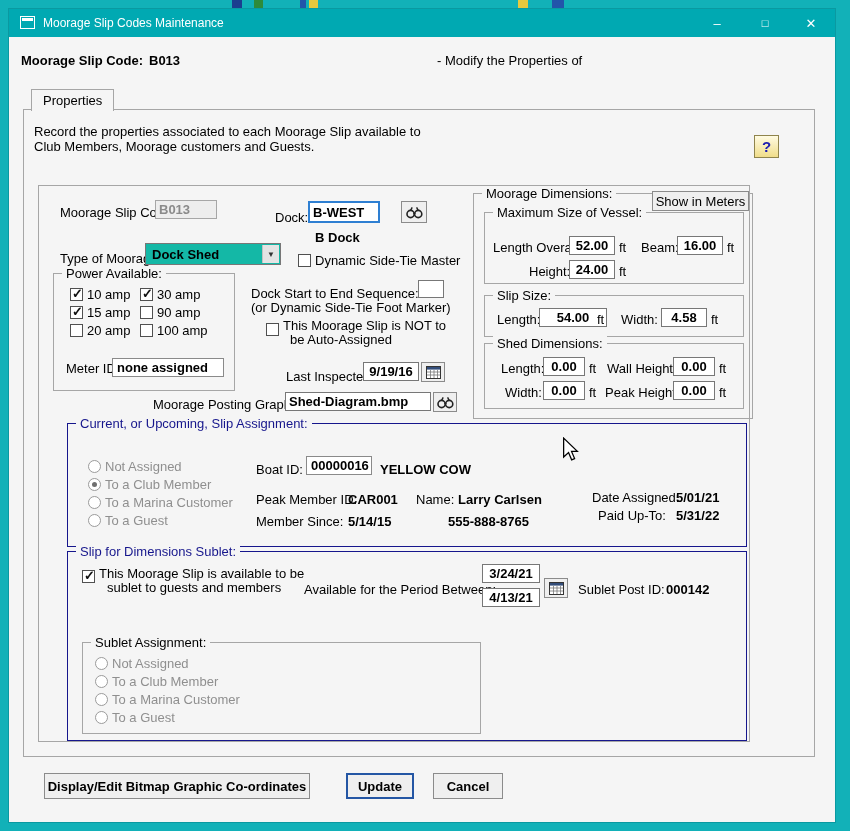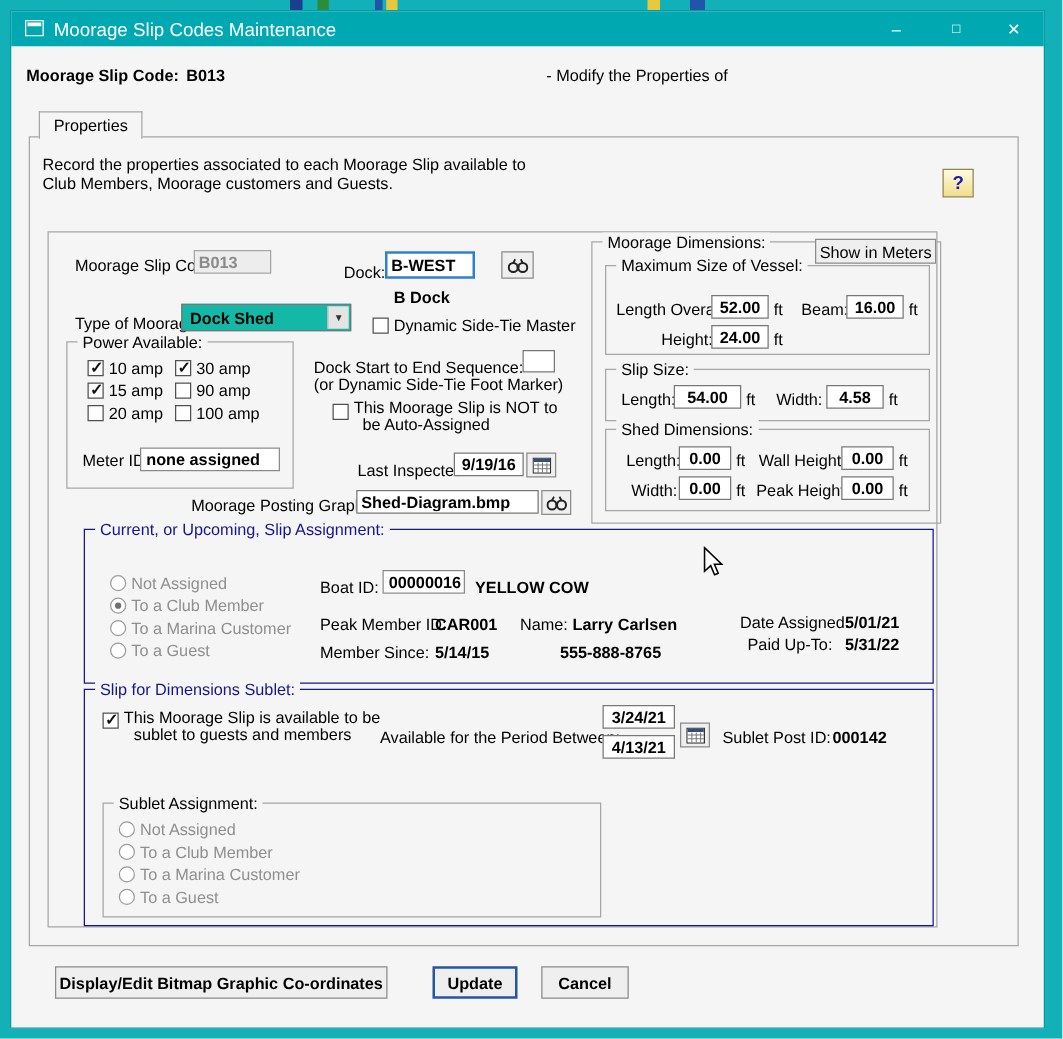--- a/index.html
+++ b/index.html
@@ -2,21 +2,21 @@
 <html><head>
 <meta charset="utf-8">
 <style>
   *{margin:0;padding:0;box-sizing:border-box}
   html,body{width:850px;height:831px;overflow:hidden}
   body{font-family:"Liberation Sans",sans-serif;font-size:13px;color:#000}
   .desktop{position:relative;width:850px;height:831px;background:#12b1b8;overflow:hidden}
   .frag{position:absolute;top:0;height:8px}
   .window{position:absolute;left:8px;top:8px;width:828px;height:815px;background:#f5f5f5;border:1px solid #0a99a1}
   .titlebar{position:absolute;left:0;top:0;right:0;height:28px;background:#00a9b2;color:#fff}
-  .ttl{position:absolute;left:34px;top:7px;font-size:15px;white-space:nowrap}
+  .ttl{position:absolute;left:34px;top:7px;font-size:12px;white-space:nowrap}
   .appicon{position:absolute;left:11px;top:7px;width:15px;height:13px;border:1px solid #fff}
   .appicon::after{content:"";position:absolute;left:1px;top:1px;right:1px;height:3px;background:#fff}
   .tbtn{position:absolute;top:0;width:44px;height:28px;display:flex;align-items:center;justify-content:center;font-size:13px;color:#fff}
   .lbl{position:absolute;white-space:nowrap;line-height:15px}
   .b{font-weight:700}
   .dim{color:#8f8f8f}
   .grp{position:absolute;border:1px solid #a6a6a6}
   .grp.blue{border-color:#16168c}
   .gt{position:absolute;top:-8px;left:8px;background:#f5f5f5;padding:0 4px;line-height:15px;white-space:nowrap}
   .gt.blue{color:#16168c}
@@ -179,21 +179,21 @@
             <input class="in ctr" style="left: 192px; top: 23px; width: 46px;" value="16.00">
             <span class="lbl" style="left:242px;top:27px">ft</span>
             <span class="lbl" style="left:44px;top:51px">Height:</span>
             <input class="in ctr" style="left: 84px; top: 47px; width: 46px;" value="24.00">
             <span class="lbl" style="left:134px;top:51px">ft</span>
           </div>
 
           <div class="grp" style="left:10px;top:101px;width:260px;height:42px">
             <span class="gt">Slip Size:</span>
             <span class="lbl" style="left:12px;top:16px">Length:</span>
-            <input class="in ctr" style="left: 54px; top: 12px; width: 54px;" value="54.00">
+            <input class="in ctr" style="left: 54px; top: 12px; width: 68px;" value="54.00">
             <span class="lbl" style="left:112px;top:16px">ft</span>
             <span class="lbl" style="left:136px;top:16px">Width:</span>
             <input class="in ctr" style="left: 176px; top: 12px; width: 46px;" value="4.58">
             <span class="lbl" style="left:226px;top:16px">ft</span>
           </div>
 
           <div class="grp" style="left:10px;top:149px;width:260px;height:66px">
             <span class="gt">Shed Dimensions:</span>
             <span class="lbl" style="left:16px;top:17px">Length:</span>
             <input class="in ctr" style="left: 58px; top: 13px; width: 42px;" value="0.00">

